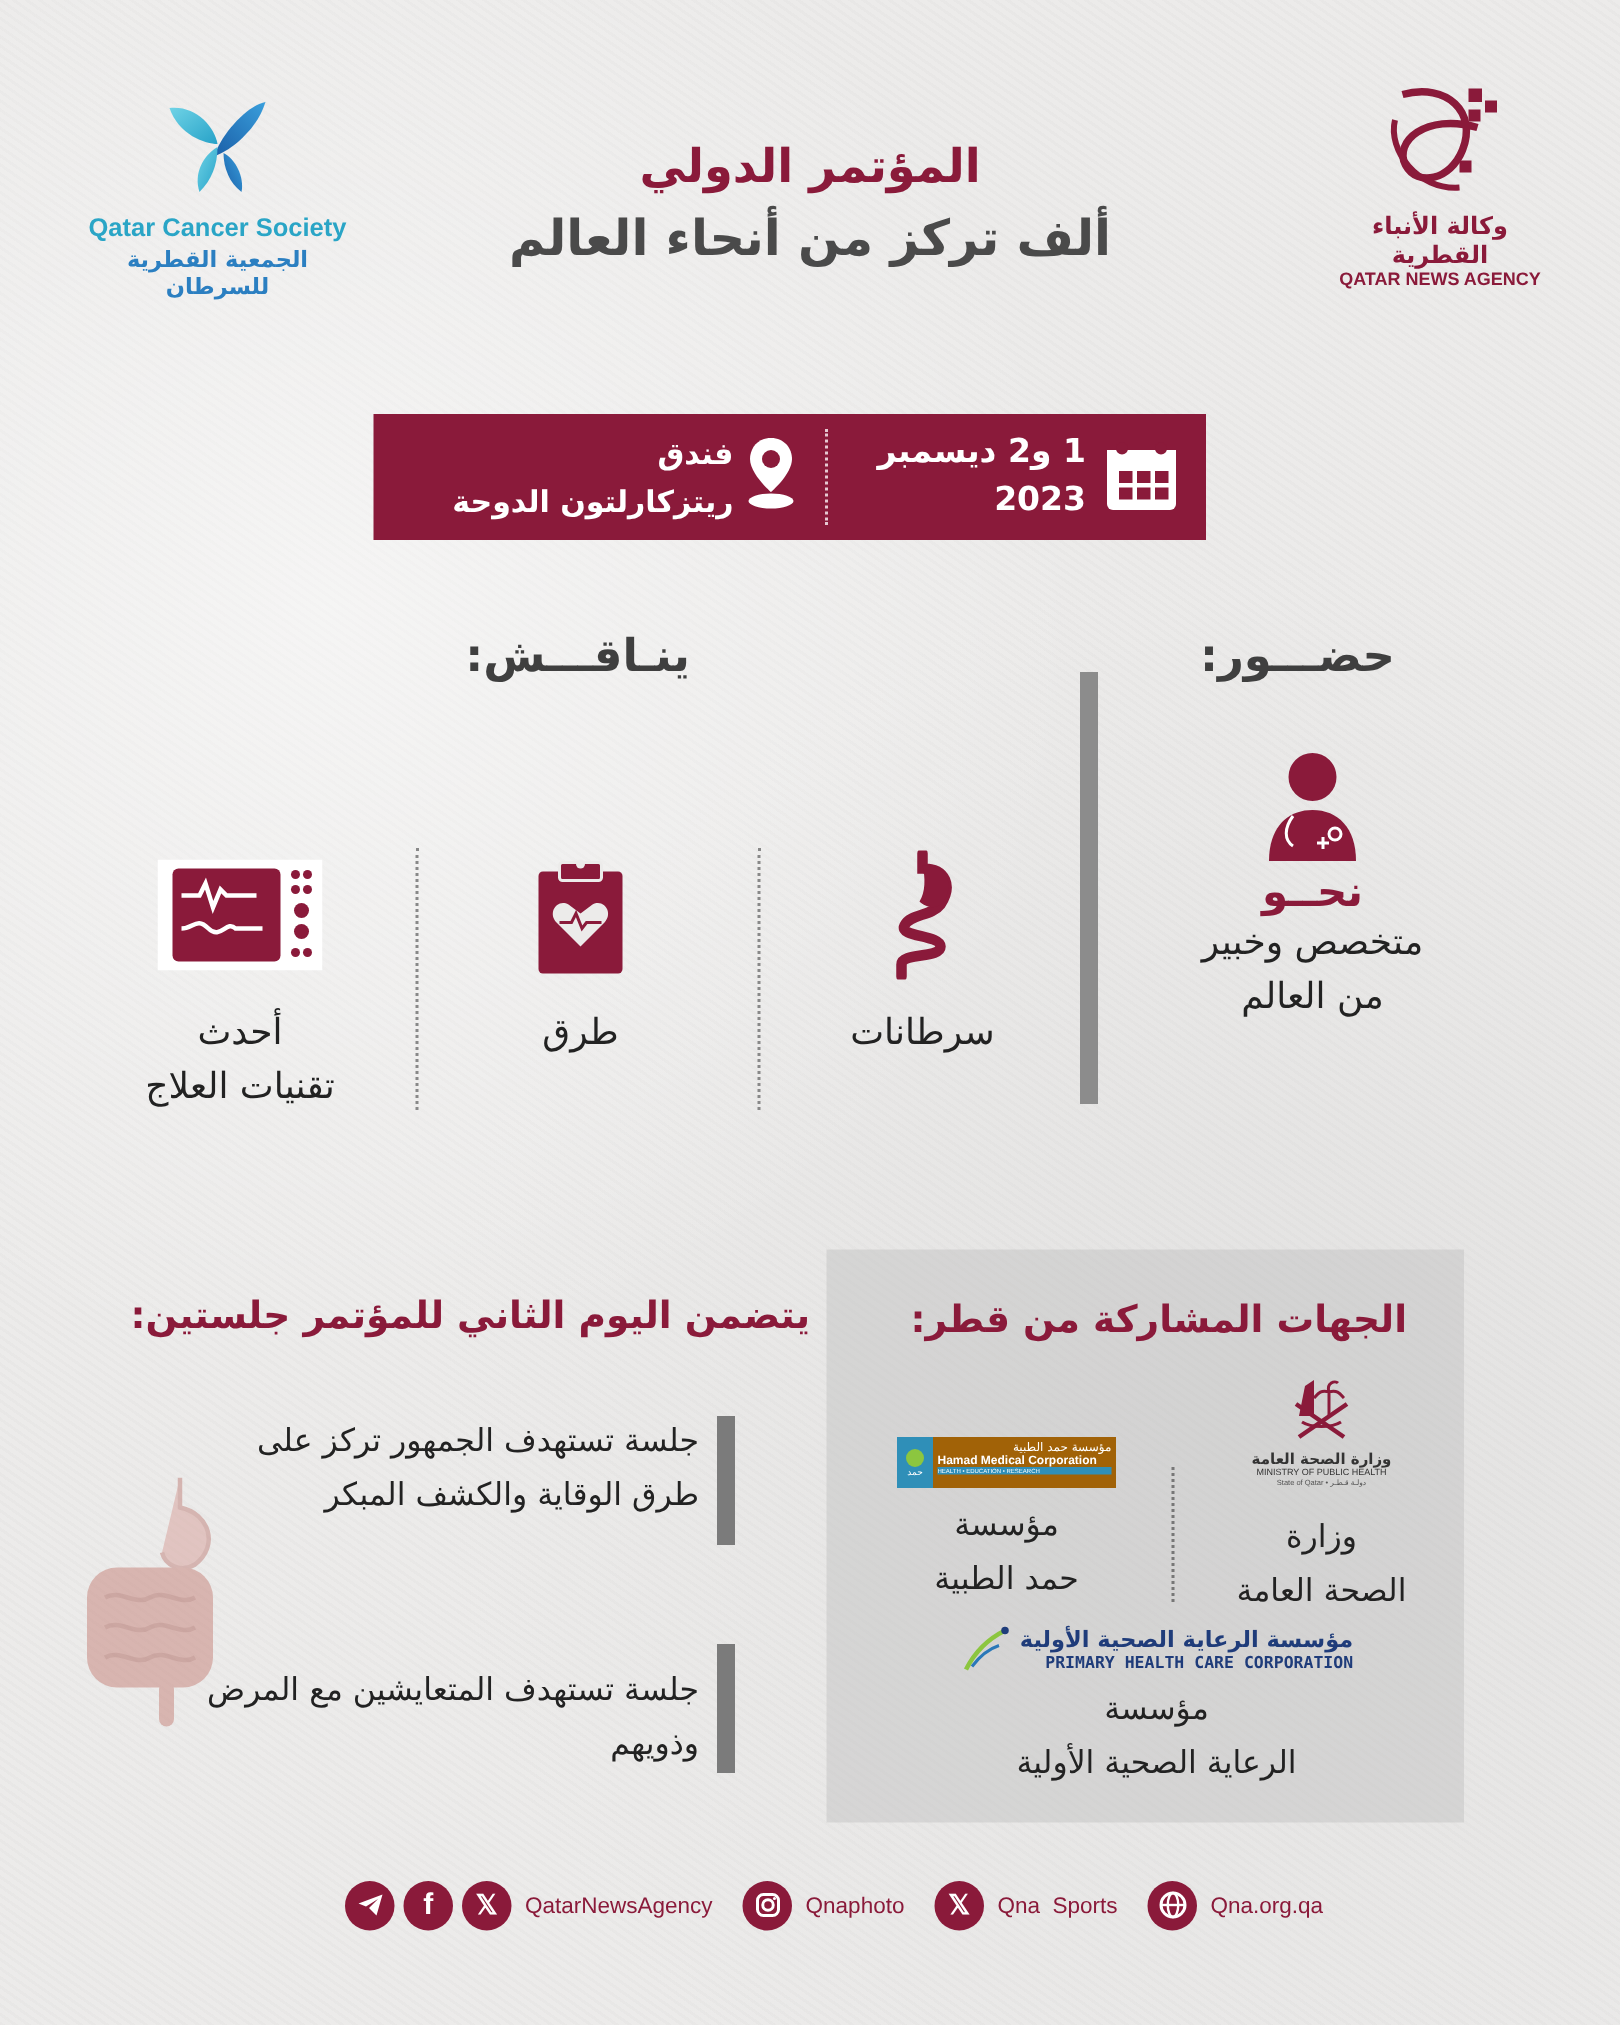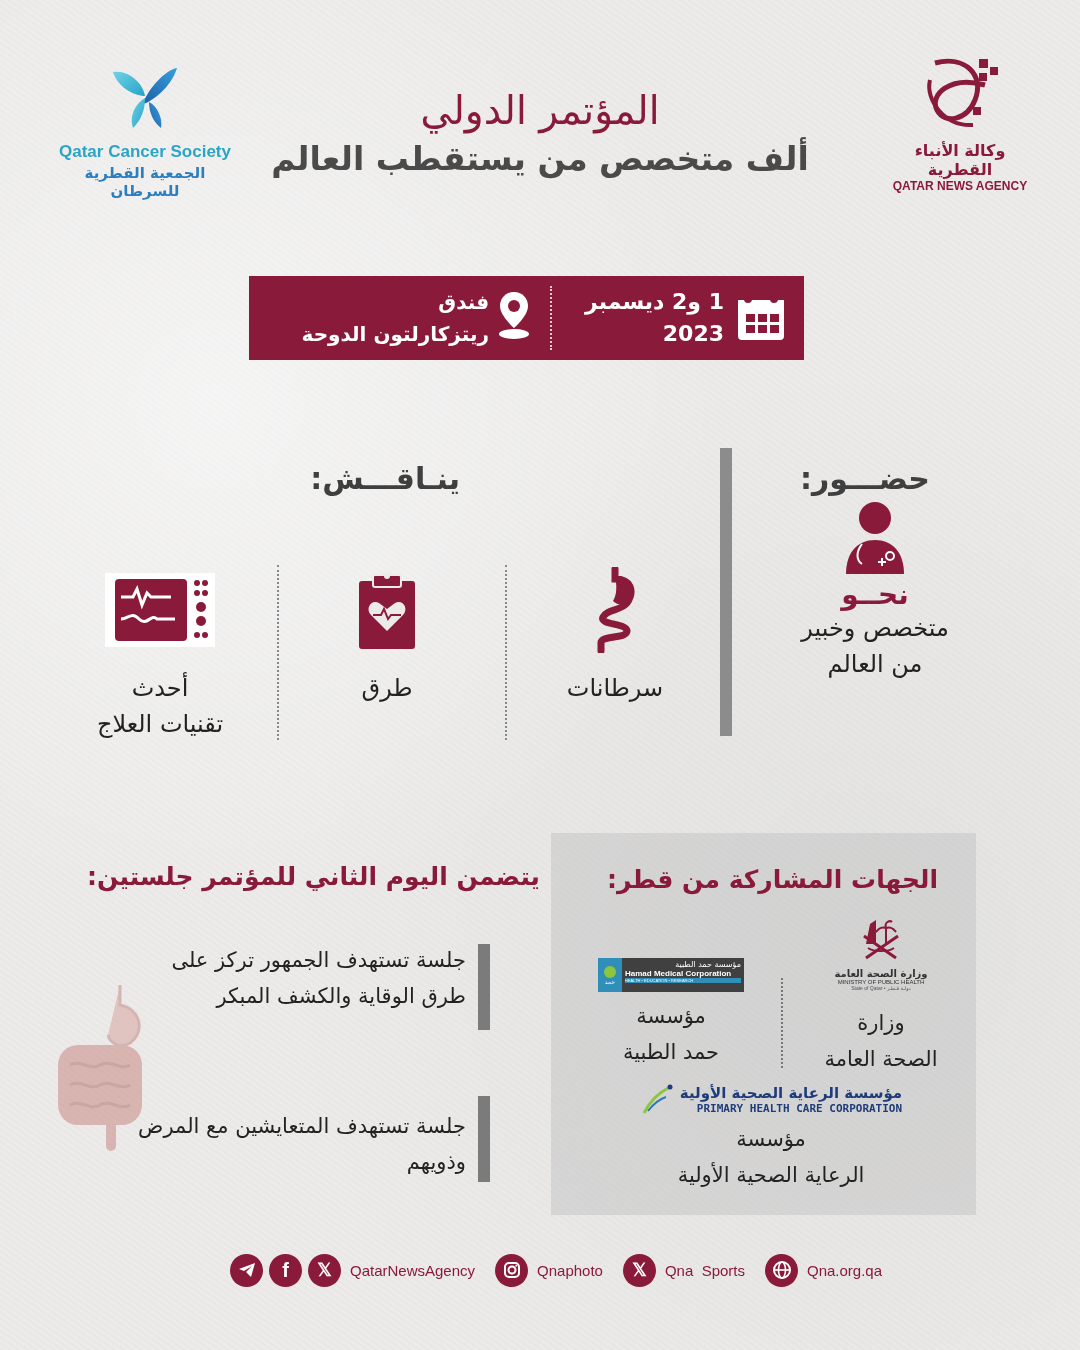--- a/index.html
+++ b/index.html
@@ -19,33 +19,33 @@
   
   #qcs-logo { left: 50px; top: 62px; width: 190px; text-align: center; }
   #qcs-logo .en { font-family: "Liberation Sans", sans-serif; font-weight: bold; color: #2aa5c6; font-size: 17px; margin-top: 6px; }
   #qcs-logo .ar { color: #2b7fc1; font-size: 15px; font-weight: bold; margin-top: 2px; direction: rtl; }
   #qna-logo { left: 880px; top: 55px; width: 160px; text-align: center; }
   #qna-logo .ar { color: #8a1a3a; font-size: 16px; font-weight: bold; direction: rtl; margin-top: 2px; }
   #qna-logo .en { font-family: "Liberation Sans", sans-serif; font-weight: bold; color: #8a1a3a; font-size: 12px; }
 
   
   #title { left: 260px; top: 88px; width: 560px; text-align: center; direction: rtl; }
-  #title .l1 { color: #8a1a3a; font-size: 39px; font-weight: normal; line-height: 46px; }
+  #title .l1 { color: #8a1a3a; font-size: 31px; font-weight: bold; line-height: 46px; }
   #title .l2 { color: #4a4a4a; font-size: 33px; font-weight: bold; line-height: 50px; }
 
   
   #banner { left: 249px; top: 276px; width: 555px; height: 84px; background: #8a1a3a; }
   #banner .cal { position: absolute; right: 18px; top: 18px; width: 50px; height: 48px; }
   #banner .date { position: absolute; right: 80px; top: 10px; width: 170px; text-align: right; direction: rtl; color: #fff; font-weight: bold; font-size: 22px; line-height: 32px; }
   #banner .divider { position: absolute; left: 301px; top: 10px; height: 64px; border-left: 2px dotted #e6c9d2; }
   #banner .pin { position: absolute; left: 248px; top: 14px; width: 34px; height: 52px; }
   #banner .venue { position: absolute; left: 20px; top: 10px; width: 220px; text-align: right; direction: rtl; color: #fff; font-weight: bold; font-size: 20px; line-height: 32px; }
 
   
-  .sec-h { font-size: 30px; font-weight: bold; color: #3f3f3f; direction: rtl; margin-top: 41px; }
+  .sec-h { font-size: 30px; font-weight: bold; color: #3f3f3f; direction: rtl; }
   #attend-h { left: 780px; top: 420px; width: 150px; text-align: right; }
   #discuss-h { left: 300px; top: 420px; width: 160px; text-align: right; }
 
   #vbar { left: 720px; top: 448px; width: 12px; height: 288px; background: #8c8c8c; }
 
   
   #attend { left: 770px; top: 500px; width: 210px; text-align: center; direction: rtl; }
   #attend .about { color: #8a1a3a; font-size: 28px; font-weight: bold; margin-top: 0; line-height: 30px; }
   #attend .num { color: #8a1a3a; font-size: 62px; font-weight: bold; line-height: 62px; font-family: "DejaVu Sans", sans-serif; letter-spacing: -1px; }
   #attend .desc { color: #222; font-size: 24px; line-height: 36px; }
@@ -117,21 +117,21 @@
     <rect x="75" y="12" width="8" height="8" fill="#8a1a3a"></rect>
     <rect x="64" y="18" width="8" height="8" fill="#8a1a3a"></rect>
     <rect x="58" y="52" width="8" height="8" fill="#8a1a3a"></rect>
   </svg>
   <div class="ar">وكالة الأنباء القطرية</div>
   <div class="en">QATAR NEWS AGENCY</div>
 </div>
 
 <div id="title" class="abs">
   <div class="l1">المؤتمر الدولي</div>
-  <div class="l2">ألف متخصص من يستقطب العالم</div>
+  <div class="l2">ألف تركز من أنحاء العالم</div>
 </div>
 
 <div id="banner" class="abs">
   <svg class="cal" viewBox="0 0 50 48">
     <rect x="2" y="6" width="46" height="40" rx="4" fill="#fff"></rect>
     <rect x="2" y="6" width="46" height="8" fill="#fff"></rect>
     <circle cx="12" cy="5" r="4" fill="#8a1a3a"></circle>
       <circle cx="38" cy="5" r="4" fill="#8a1a3a"></circle>
     <rect x="10" y="20" width="9" height="8" fill="#8a1a3a"></rect>
       <rect x="22" y="20" width="9" height="8" fill="#8a1a3a"></rect>
@@ -238,21 +238,21 @@
     <div style="font-size:10px;font-weight:bold;color:#333">وزارة الصحة العامة</div>
     <div style="font-size:6px;color:#333;font-family:'Liberation Sans',sans-serif;direction:ltr">MINISTRY OF PUBLIC HEALTH</div>
     <div style="font-size:5px;color:#555;font-family:'Liberation Sans',sans-serif;direction:ltr">State of Qatar • دولـة قـطـر</div>
     <div class="name" style="margin-top:14px">وزارة</div>
     <div class="name">الصحة العامة</div>
   </div>
 
   <div class="dotdiv"></div>
 
   <div id="org-hmc" class="org">
-    <div style="display:flex;direction:ltr;width:146px;height:34px;margin:0 auto;background:#404040;">
+    <div style="display:flex;direction:ltr;width:146px;height:34px;margin:0 auto;background:#a16207;">
       <div style="width:24px;height:34px;background:#2f8fb8;display:flex;flex-direction:column;align-items:center;justify-content:center;">
         <div style="width:12px;height:12px;border-radius:50%;background:#8cc63f;"></div>
         <div style="font-size:6px;color:#fff">حمد</div>
       </div>
       <div style="flex:1;padding:2px 3px;text-align:right;color:#fff;">
         <div style="font-size:8px;direction:rtl">مؤسسة حمد الطبية</div>
         <div style="font-size:8px;font-family:'Liberation Sans',sans-serif;font-weight:bold;text-align:left">Hamad Medical Corporation</div>
         <div style="font-size:4px;font-family:'Liberation Sans',sans-serif;text-align:left;background:#2f8fb8">HEALTH • EDUCATION • RESEARCH</div>
       </div>
     </div>

